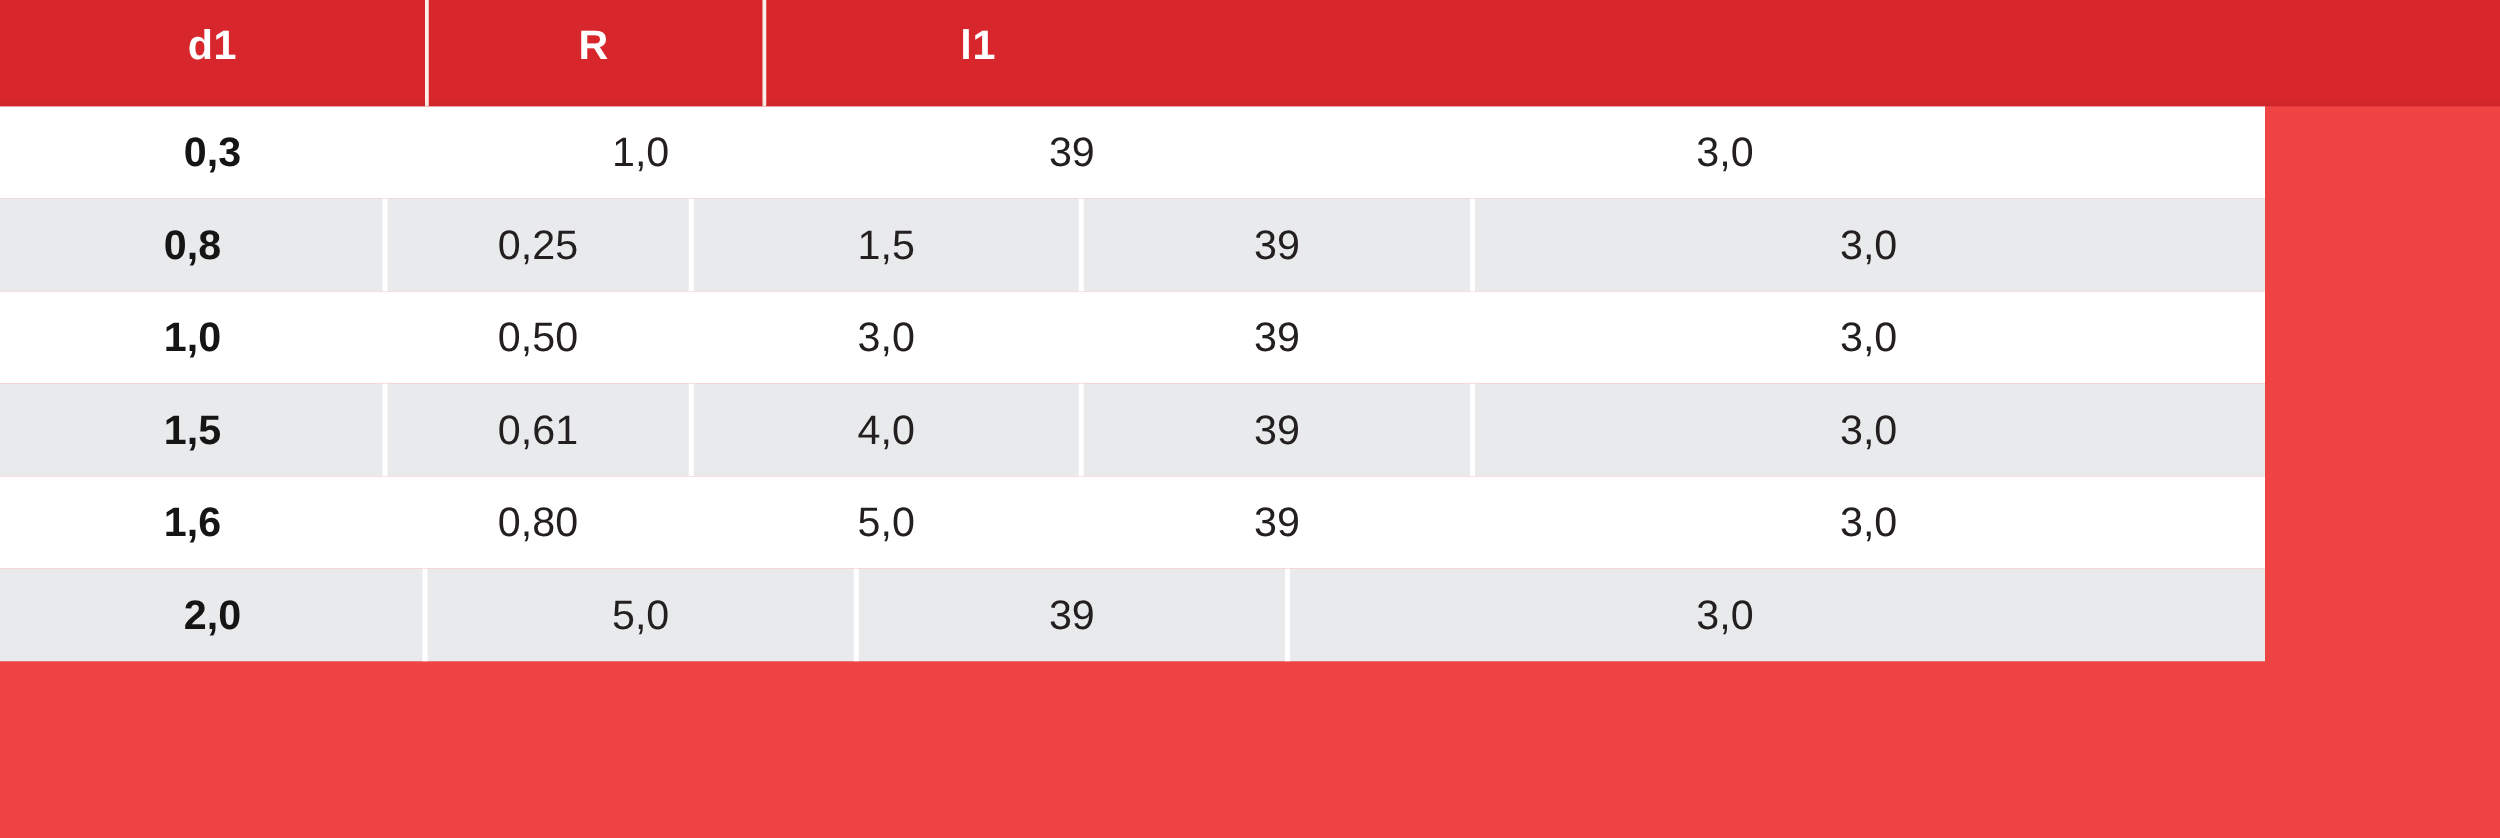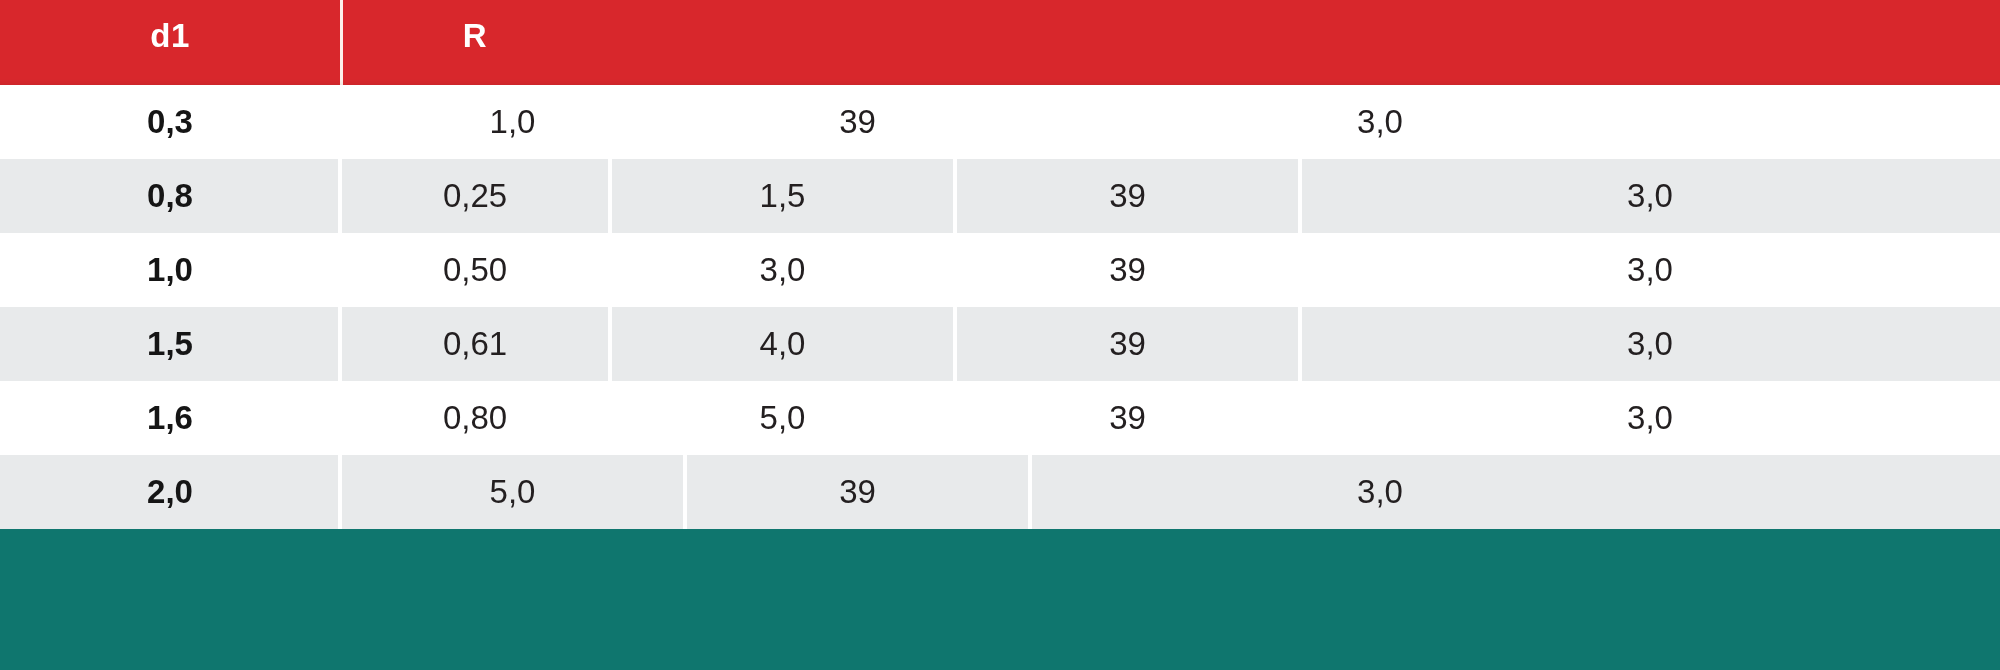--- a/index.html
+++ b/index.html
@@ -12,21 +12,21 @@
     height: 670px;
     overflow: hidden;
     font-family: "Liberation Sans", sans-serif;
   }
 
   .spec-table {
     width: 2000px;
     height: 670px;
     position: relative;
     overflow: hidden;
-    background: #0f766e;
+    background: #ef4444;
   }
 
   
   .thead {
     display: flex;
     width: 2000px;
     height: 85px;
     background: #d8272c;
     position: relative;
   }
@@ -60,21 +60,21 @@
     width: 3px;
     background: #fdf0ea;
   }
 
   
   .tbody {
     width: 2000px;
   }
   .tr {
     display: flex;
-    width: 2000px;
+    width: 1812px;
     height: 74px;
   }
   .tr.odd  { background: #ffffff; }
   .tr.even { background: #e8eaeb; }
 
   .td {
     display: flex;
     align-items: center;
     justify-content: center;
     box-sizing: border-box;
@@ -105,20 +105,21 @@
   .c4 { width: 700px; }
 </style>
 </head>
 <body>
 
 <div class="spec-table">
 
   <div class="thead">
     <div class="th c0">d1</div>
     <div class="th c1">R</div>
+    <div class="th c3">l1</div>
   </div>
 
   <div class="tbody">
 
     <div class="tr odd">
       <div class="td c0 first">0,3</div>
       <div class="td c2">1,0</div>
       <div class="td c3">39</div>
       <div class="td c4">3,0</div>
     </div>

